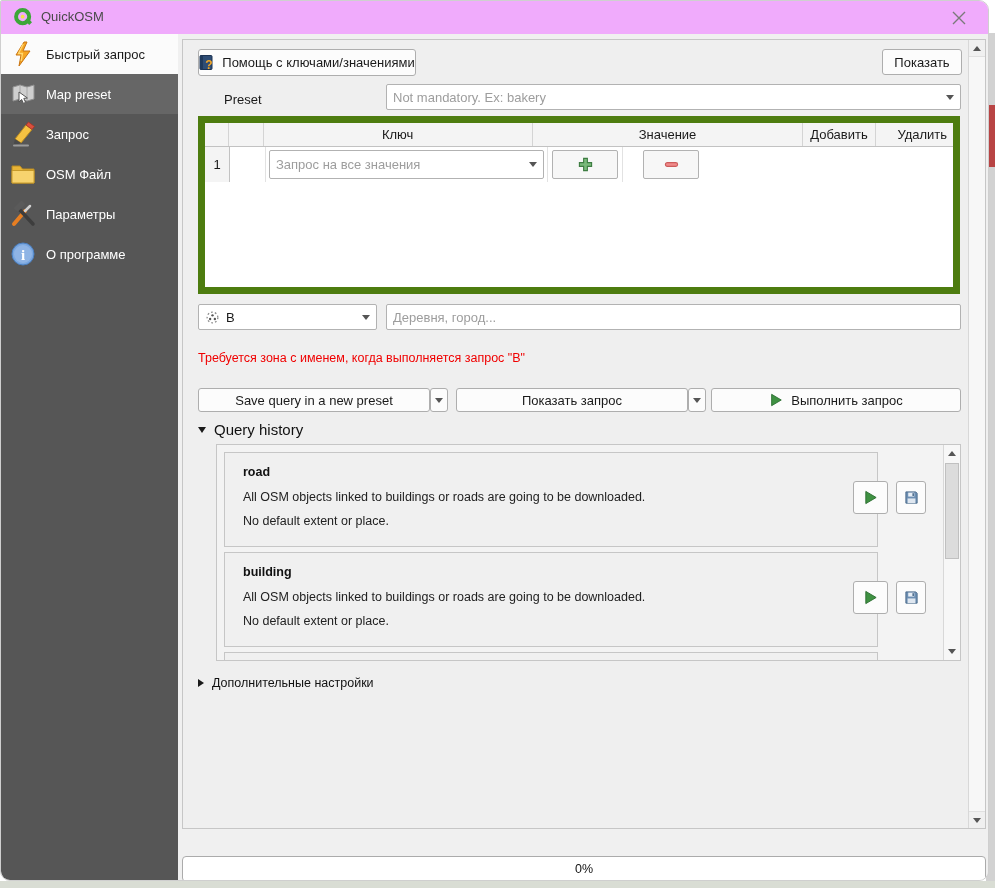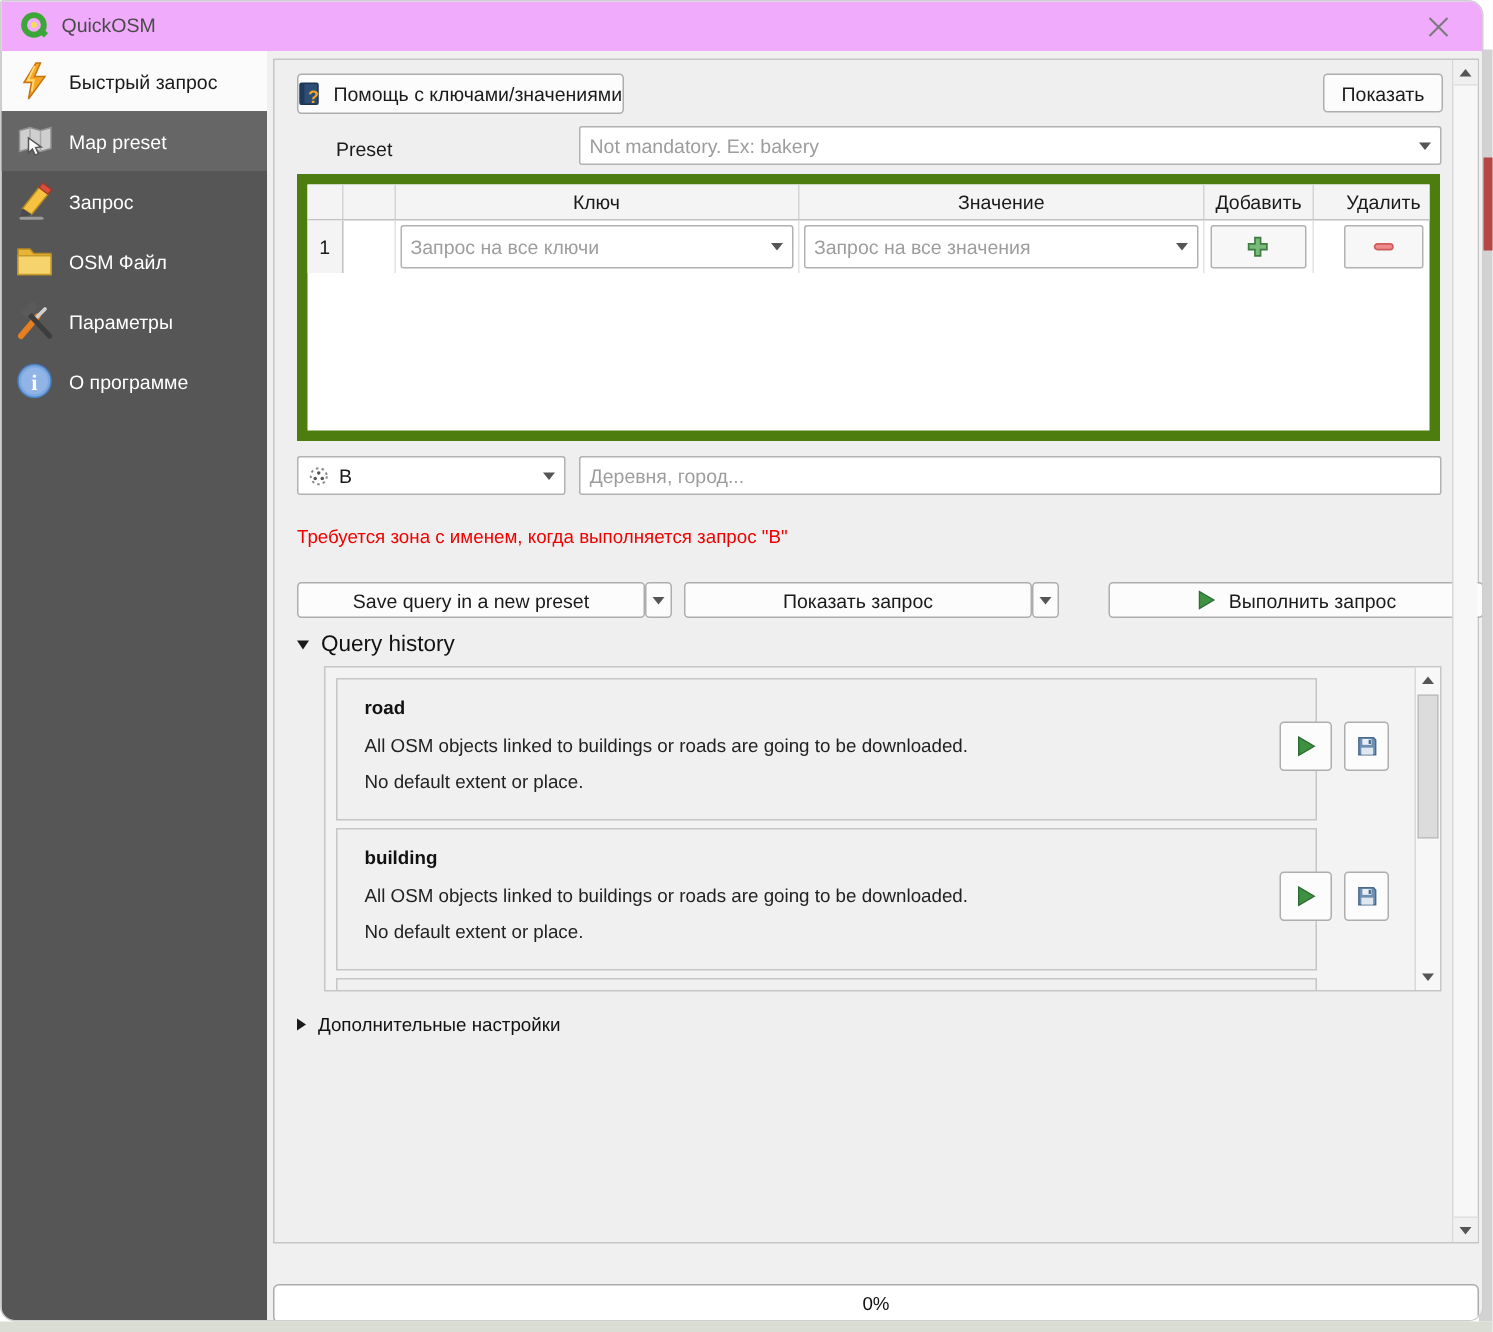--- a/index.html
+++ b/index.html
@@ -68,21 +68,21 @@
   .in-combo { position:absolute; left:15px; top:264px; width:179px; height:26px; gap:6px; padding-left:6px; font-size:13px; color:#1a1a1a; }
   .in-combo .lbl { flex:1; }
   .place-input { position:absolute; left:203px; top:264px; width:575px; height:26px; }
 
   .warning { position:absolute; left:15px; top:311px; font-size:12.5px; color:#f00000; }
 
   .act-save { position:absolute; left:15px; top:348px; width:232px; height:24px; }
   .act-save-dd { position:absolute; left:247px; top:348px; width:18px; height:24px; }
   .act-show { position:absolute; left:273px; top:348px; width:232px; height:24px; }
   .act-show-dd { position:absolute; left:505px; top:348px; width:18px; height:24px; }
-  .act-run { position:absolute; left:528px; top:348px; width:250px; height:24px; gap:8px;margin-left:28px; }
+  .act-run { position:absolute; left:528px; top:348px; width:250px; height:24px; gap:8px; }
 
   .qh-header { position:absolute; left:15px; top:381px; display:flex; align-items:center; gap:8px; font-size:15px; color:#111;text-align:right; }
   .adv-header { position:absolute; left:15px; top:636px; display:flex; align-items:center; gap:8px; font-size:12.5px; color:#111; }
 
   .history { position:absolute; left:33px; top:404px; width:745px; height:217px; border:1px solid #c6c6c6; background:#f3f3f3; overflow:hidden; }
   .hist-scroll { position:absolute; right:0; top:0; bottom:0; width:17px; background:#f7f7f7; border-left:1px solid #d8d8d8; }
   .hist-scroll .thumb { position:absolute; left:1px; top:18px; width:14px; height:96px; background:#dcdcdc; border:1px solid #c0c0c0; }
   .card { position:absolute; left:7px; width:654px; height:95px; background:#f0f0f0; border:1px solid #c6c6c6; }
   .card .name { position:absolute; left:18px; top:12px; font-size:12.5px; font-weight:bold; color:#111; }
   .card .desc { position:absolute; left:18px; top:37px; font-size:12.5px; color:#222; }
@@ -207,28 +207,20 @@
           <div class="c-num"></div>
           <div class="c-chk"></div>
           <div class="c-key">Ключ</div>
           <div class="c-val">Значение</div>
           <div class="c-add">Добавить</div>
           <div class="c-del">Удалить</div>
         </div>
         <div class="kv-body-row">
           <div class="c-num">1</div>
           <div class="c-chk"></div>
-          <div class="c-key">
-            <div class="combo cell-combo">
-              <input type="text" placeholder="Запрос на все ключи" style="">
-              <span class="dd">
-                  <span class="arr-down"></span>
-                </span>
-            </div>
-          </div>
           <div class="c-val">
             <div class="combo cell-combo">
               <input type="text" placeholder="Запрос на все значения" style="">
               <span class="dd">
                   <span class="arr-down"></span>
                 </span>
             </div>
           </div>
           <div class="c-add">
             <button class="cell-btn">

